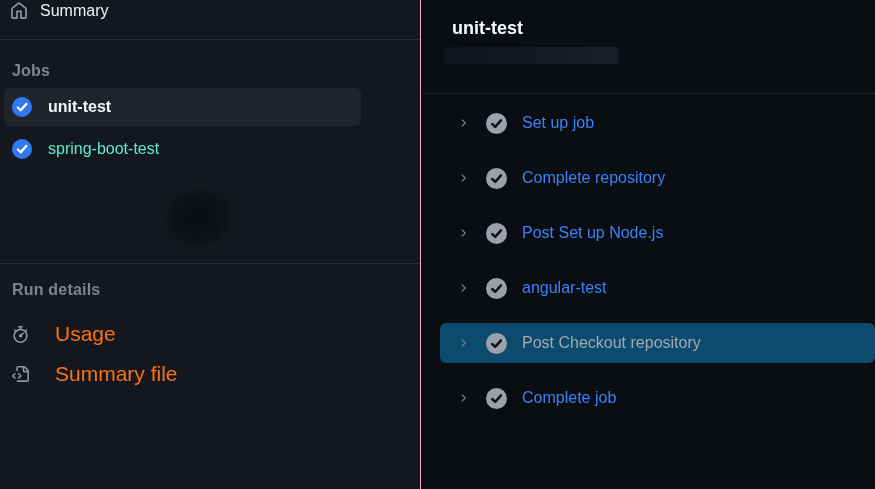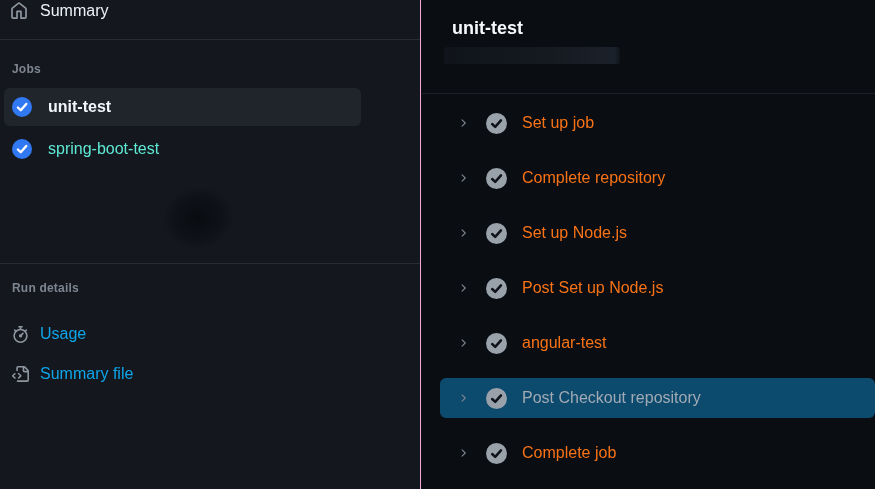--- a/index.html
+++ b/index.html
@@ -20,41 +20,41 @@
   .summary-row {
     position: absolute; left: 0; top: -4px; height: 30px; width: 100%;
     display: flex; align-items: center; padding-left: 10px; cursor: pointer;
   }
   .summary-row .nav-icon { width: 18px; height: 18px; flex: 0 0 18px; }
   .summary-row .label { margin-left: 12px; font-size: 16px; font-weight: 500; color: #eef2f7; }
   .sb-divider {
     position: absolute; left: 0; width: 100%; height: 1px; background: #272c34;
   }
   .section-header {
-    position: absolute; left: 12px; font-size: 12px; font-weight: 700; color: #7d8590;
+    position: absolute; left: 12px; font-size: 16px; font-weight: 700; color: #7d8590;
     letter-spacing: 0.2px;
   }
   .jobs-list { position: absolute; left: 0; top: 88px; width: 100%; }
   .job-row {
     position: relative; height: 38px; width: 357px; margin: 0 0 4px 4px;
     border-radius: 6px; display: flex; align-items: center; padding-left: 8px;
     cursor: pointer;
   }
   .job-row.selected { background: #20252c; }
   .job-row .status-icon { width: 20px; height: 20px; flex: 0 0 20px; }
   .job-row .label { margin-left: 16px; font-size: 16px; color: #5eead4; }
   .job-row.selected .label { font-weight: 700; color: #f2f5f9; }
 
   .rd-list { position: absolute; left: 0; top: 317px; width: 100%; }
   .rd-row {
     height: 34px; margin-bottom: 6px; display: flex; align-items: center;
     padding-left: 12px; cursor: pointer;
   }
   .rd-row .nav-icon { width: 17px; height: 17px; flex: 0 0 17px; }
-  .rd-row .label { margin-left: 11px; font-size: 16px; color: #0ea5e9; }
+  .rd-row .label { margin-left: 26px; font-size: 21px; color: #f97316; }
 
   .watermark {
     position: absolute; left: 152px; top: 178px; width: 92px; height: 80px;
     background: radial-gradient(closest-side, rgba(1,3,7,0.6), rgba(1,3,7,0.28) 55%, rgba(1,3,7,0) 78%);
     border-radius: 55% 45% 40% 60%;
     transform: rotate(-14deg);
   }
 
   
   .main {
@@ -75,21 +75,21 @@
   }
   .steps { position: absolute; left: 0; top: 93px; width: 100%; padding-top: 5px; }
   .step-row { height: 50px; width: 100%; }
   .step-box {
     height: 40px; margin: 5px 0; margin-left: 18px; border-radius: 6px;
     display: flex; align-items: center; cursor: pointer;
   }
   .step-box.highlighted { background: #0c4a6e; }
   .chevron { width: 12px; height: 12px; margin-left: 17px; flex: 0 0 12px; cursor: pointer; }
   .step-box .status-icon { width: 21px; height: 21px; margin-left: 17px; flex: 0 0 21px; }
-  .step-box .label { margin-left: 15px; font-size: 16px; color: #f97316; }
+  .step-box .label { margin-left: 15px; font-size: 16px; color: #3b82f6; }
   .step-box.highlighted .label { color: #a2aab4; }
 </style>
 </head>
 <body>
 
 <nav class="sidebar">
 
   <div class="summary-row">
     <svg class="nav-icon" viewBox="0 0 16 16">
       <path fill="#8d96a0" d="M6.906.664a1.749 1.749 0 0 1 2.187 0l5.25 4.2c.415.332.657.835.657 1.367v7.019A1.75 1.75 0 0 1 13.25 15h-3.5a.75.75 0 0 1-.75-.75V9H7v5.25a.75.75 0 0 1-.75.75h-3.5A1.75 1.75 0 0 1 1 13.25V6.23c0-.531.242-1.034.657-1.366l5.25-4.2Zm1.25 1.171a.25.25 0 0 0-.312 0l-5.25 4.2a.25.25 0 0 0-.094.196v7.019c0 .138.112.25.25.25H5.5V8.25a.75.75 0 0 1 .75-.75h3.5a.75.75 0 0 1 .75.75v5.25h2.75a.25.25 0 0 0 .25-.25V6.23a.25.25 0 0 0-.094-.195Z"></path>
@@ -171,32 +171,20 @@
   </div>
       <div class="step-row">
     <div class="step-box">
       <svg class="chevron" viewBox="0 0 16 16">
         <path fill="#7d8590" d="M6.22 3.22a.75.75 0 0 1 1.06 0l4.25 4.25a.75.75 0 0 1 0 1.06l-4.25 4.25a.751.751 0 0 1-1.042-.018.751.751 0 0 1-.018-1.042L9.94 8 6.22 4.28a.75.75 0 0 1 0-1.06Z"></path>
       </svg>
       <svg class="status-icon" viewBox="0 0 16 16">
         <circle cx="8" cy="8" r="8" class="ci-bg" fill="#99a1ab"></circle>
         <path d="M4.7 8.4 L7 10.6 L11.4 5.6" fill="none" class="ci-check" stroke-width="1.9" stroke-linecap="round" stroke-linejoin="round" stroke="#10141a"></path>
       </svg>
-      <span class="label">Set up Node.js</span>
-    </div>
-  </div>
-      <div class="step-row">
-    <div class="step-box">
-      <svg class="chevron" viewBox="0 0 16 16">
-        <path fill="#7d8590" d="M6.22 3.22a.75.75 0 0 1 1.06 0l4.25 4.25a.75.75 0 0 1 0 1.06l-4.25 4.25a.751.751 0 0 1-1.042-.018.751.751 0 0 1-.018-1.042L9.94 8 6.22 4.28a.75.75 0 0 1 0-1.06Z"></path>
-      </svg>
-      <svg class="status-icon" viewBox="0 0 16 16">
-        <circle cx="8" cy="8" r="8" class="ci-bg" fill="#99a1ab"></circle>
-        <path d="M4.7 8.4 L7 10.6 L11.4 5.6" fill="none" class="ci-check" stroke-width="1.9" stroke-linecap="round" stroke-linejoin="round" stroke="#10141a"></path>
-      </svg>
       <span class="label">Post Set up Node.js</span>
     </div>
   </div>
       <div class="step-row">
     <div class="step-box">
       <svg class="chevron" viewBox="0 0 16 16">
         <path fill="#7d8590" d="M6.22 3.22a.75.75 0 0 1 1.06 0l4.25 4.25a.75.75 0 0 1 0 1.06l-4.25 4.25a.751.751 0 0 1-1.042-.018.751.751 0 0 1-.018-1.042L9.94 8 6.22 4.28a.75.75 0 0 1 0-1.06Z"></path>
       </svg>
       <svg class="status-icon" viewBox="0 0 16 16">
         <circle cx="8" cy="8" r="8" class="ci-bg" fill="#99a1ab"></circle>

